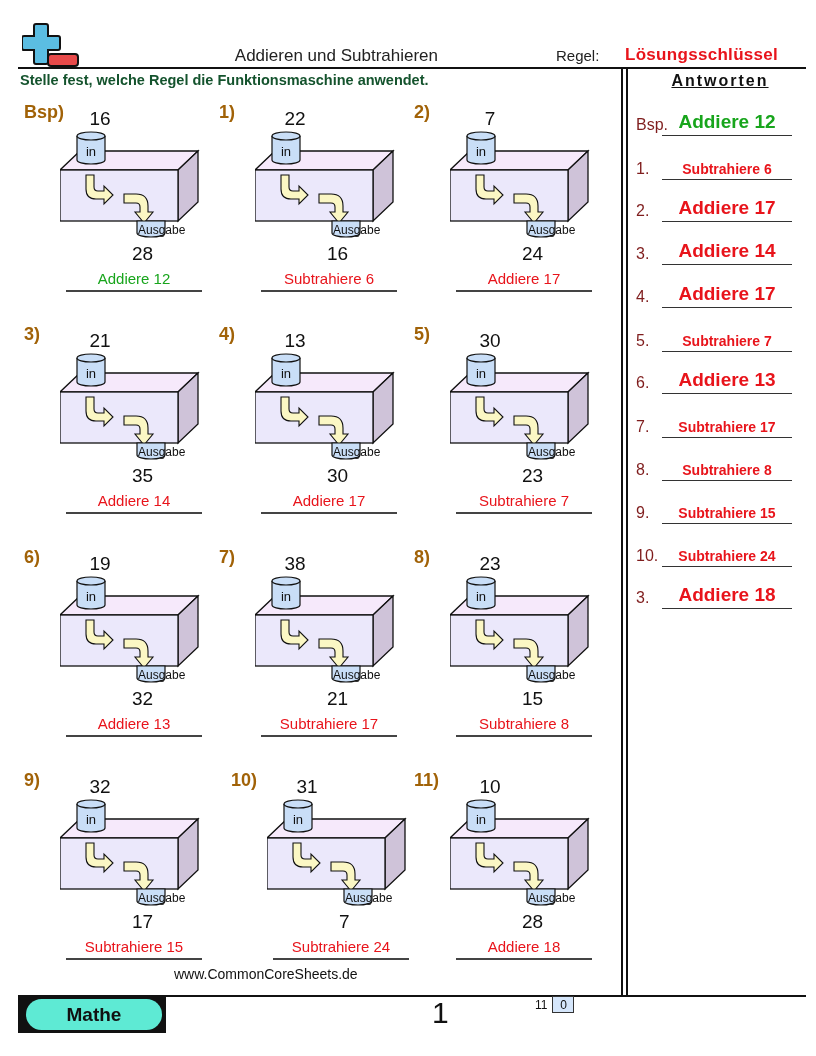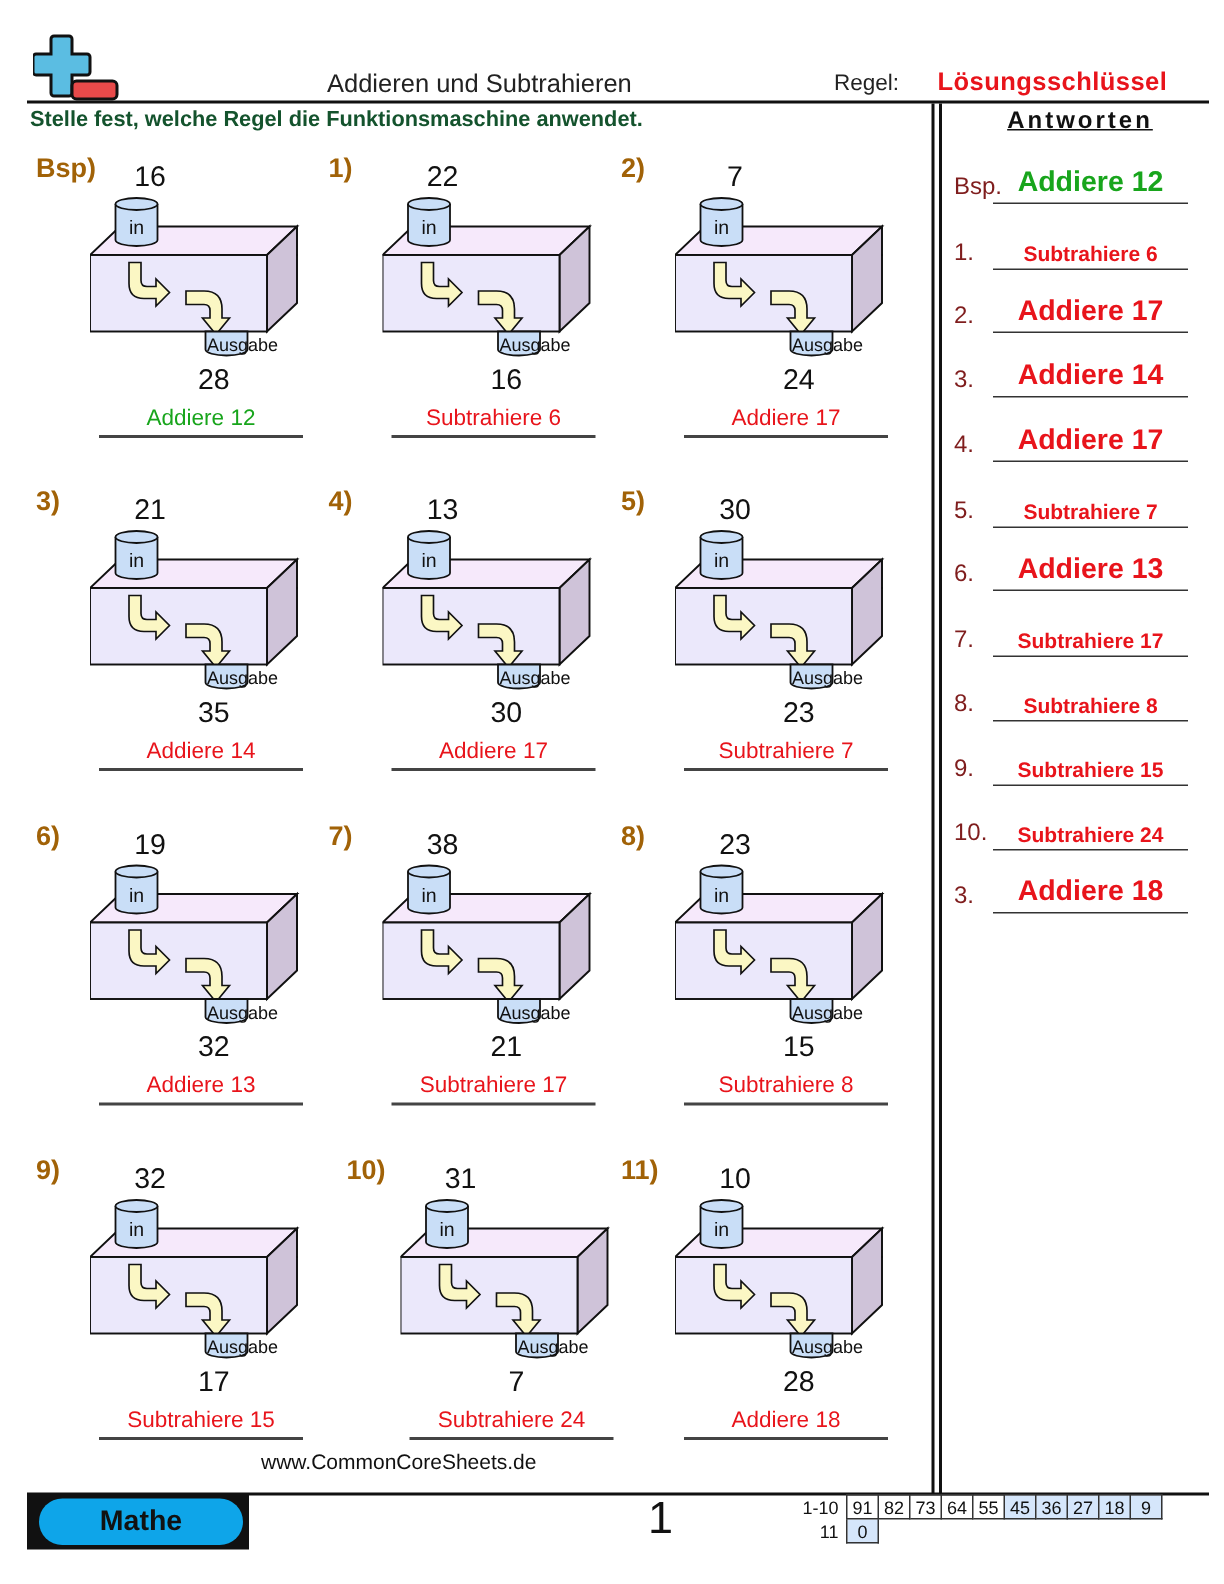--- a/index.html
+++ b/index.html
@@ -2,21 +2,21 @@
 <html><head>
 <meta charset="utf-8">
 <style>
   html, body { margin: 0; padding: 0; background: #ffffff; }
   body { width: 816px; height: 1056px; position: relative; overflow: hidden;
          font-family: "Liberation Sans", sans-serif; color: #111; }
   .abs { position: absolute; }
 
   
   .logo { left: 22px; top: 22px; width: 58px; height: 46px; }
-  .title { left: 218px; top: 46px; width: 220px; font-size: 17px; text-align: left; color: #222; }
+  .title { left: 218px; top: 46px; width: 220px; font-size: 17px; text-align: right; color: #222; }
   .name-label { left: 556px; top: 47px; font-size: 15px; color: #222; }
   .name-value { left: 625px; top: 45px; font-size: 17px; font-weight: bold; color: #e8141b; letter-spacing: 0.3px; }
   .header-rule { left: 18px; top: 67px; width: 788px; height: 2px; background: #111; }
   .instructions { left: 20px; top: 72px; font-size: 14.5px; font-weight: bold; color: #14532d; }
 
   
   .vline1 { left: 621px; top: 69px; width: 2px; height: 927px; background: #111; }
   .vline2 { left: 626px; top: 69px; width: 1.5px; height: 927px; background: #111; }
 
   
@@ -36,21 +36,21 @@
   .in-val { position: absolute; left: 55px; top: 8px; width: 50px; text-align: center; font-size: 19px; color: #111; }
   .machine { position: absolute; left: 40px; top: 28px; width: 140px; height: 120px; }
   .out-val { position: absolute; left: 112px; top: 143px; width: 50px; text-align: left; font-size: 19px; color: #111; }
   .rule-text { position: absolute; left: 46px; top: 170px; width: 136px; text-align: center; font-size: 15px; color: #e8141b; }
   .rule-text.green { color: #18a51c; }
   .rule-line { position: absolute; left: 46px; top: 190px; width: 136px; height: 1.5px; background: #444; }
 
   
   .footer-rule { left: 18px; top: 995px; width: 788px; height: 1.5px; background: #111; }
   .mathe-box { left: 18px; top: 996px; width: 148px; height: 37px; background: #111; }
-  .mathe-pill { left: 26px; top: 999px; width: 136px; height: 31px; background: #0ea5e9; border-radius: 16px;
+  .mathe-pill { left: 26px; top: 999px; width: 136px; height: 31px; background: #5eead4; border-radius: 16px;
                 font-size: 19px; font-weight: bold; text-align: center; line-height: 31px; color: #111; }
   .site { left: 174px; top: 966px; font-size: 14px; color: #111; }
   .page-num { left: 432px; top: 996px; font-size: 30px; color: #111; }
   .score-table { left: 532px; top: 996px; border-collapse: collapse; font-size: 12px; }
   .score-table td { height: 15px; padding: 0 3px; text-align: center; color: #111; }
   .score-table td.box { border: 1px solid #333; min-width: 14px; }
   .score-table td.blue { background: #d5e6fb; }
   .score-table td.lbl { border: none; text-align: right; padding-right: 5px; }
 </style>
 </head>
@@ -497,30 +497,17 @@
   </div>
 
 <div class="abs footer-rule"></div>
 <div class="abs mathe-box"></div>
 <div class="abs mathe-pill">Mathe</div>
 <div class="abs site">www.CommonCoreSheets.de</div>
 <div class="abs page-num">1</div>
 <table class="abs score-table">
   <tbody id="score-body">
       <tr>
-        <td class="lbl">1-10</td>
-        <td class="box">91</td>
-        <td class="box">82</td>
-        <td class="box">73</td>
-        <td class="box">64</td>
-        <td class="box">55</td>
-        <td class="box blue">45</td>
-        <td class="box blue">36</td>
-        <td class="box blue">27</td>
-        <td class="box blue">18</td>
-        <td class="box blue">9</td>
-      </tr>
-      <tr>
         <td class="lbl">11</td>
         <td class="box blue">0</td>
       </tr>
     </tbody>
 </table>
 
 </body></html>

